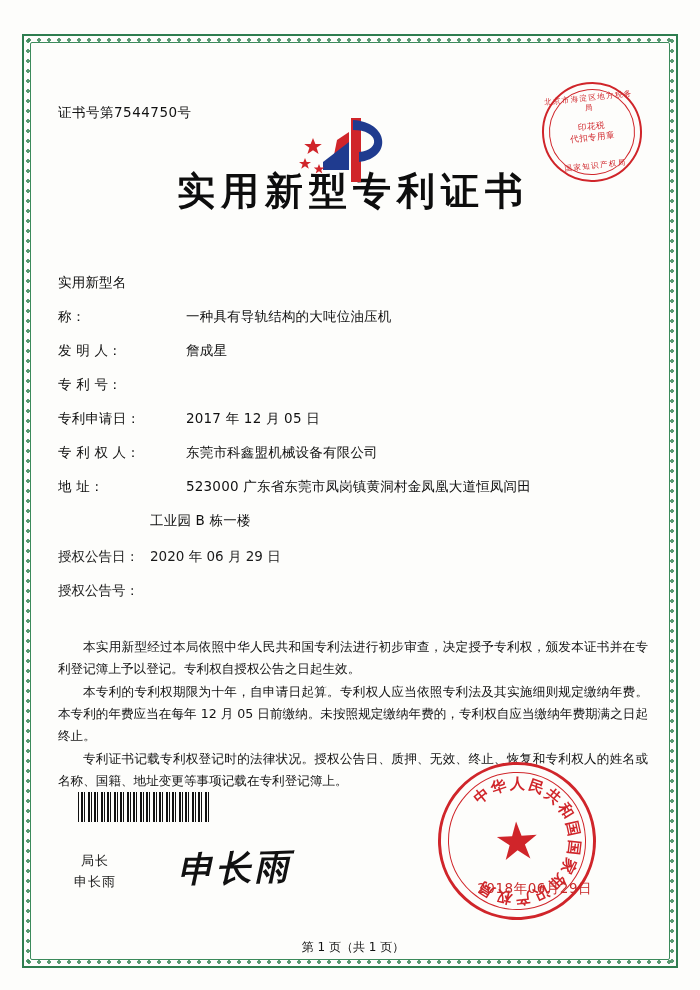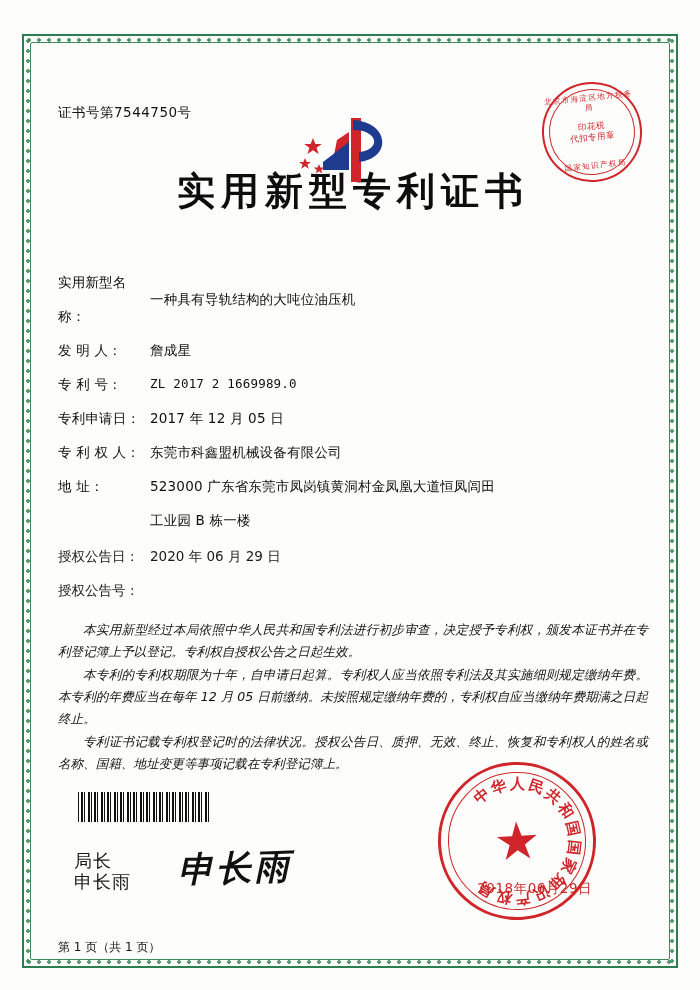--- a/index.html
+++ b/index.html
@@ -154,21 +154,22 @@
   }
 
   .fields {
     margin-top: 48px;
     font-size: 13.5px;
     line-height: 34px;
     color: #101010;
   }
   .field {
     display: flex;
-    align-items: center;
+    align-items: flex-end;
+    gap: 36px;
   }
   .field .label {
     width: 92px;
     flex: none;
     letter-spacing: .2px;
   }
   .field .value {
     flex: 1;
     letter-spacing: .2px;
   }
@@ -187,26 +188,25 @@
     font-size: 13.5px;
     line-height: 34px;
     flex-direction: column;
   }
   .pub-row .left { width: 310px; display: flex; }
   .pub-row .right { flex: 1; display: flex; }
   .pub-row .label { width: 92px; flex: none; }
   .pub-row .rlabel { width: 92px; flex: none; }
 
   .body-text {
-    margin-top: 12px;
+    margin-top: 29px;
     font-size: 12.6px;
     line-height: 22px;
     text-align: justify;
     color: #121212;
-    font-style: italic;
   }
   .body-text p {
     margin: 0 0 1px 0;
     text-indent: 25px;
   }
 
   
   .barcode {
     position: absolute;
     left: 20px;
@@ -219,23 +219,24 @@
       #111 3px 5px, transparent 5px 6px,
       #111 6px 7px, transparent 7px 10px,
       #111 10px 12px, transparent 12px 13px);
   }
 
   
   .sign {
     position: absolute;
     left: 16px;
     bottom: 58px;
-    font-size: 18px;
+    font-size: 13px;
     line-height: 21px;
     letter-spacing: 1px;
+    text-align: center;
   }
   .handwriting {
     position: absolute;
     left: 120px;
     bottom: 58px;
     font-family: "DejaVu Serif", "Liberation Serif", serif;
     font-size: 35px;
     font-style: italic;
     font-weight: bold;
     letter-spacing: 3px;
@@ -286,21 +287,21 @@
     color: #c92a2a;
     font-size: 13.5px;
     letter-spacing: .5px;
   }
 
   .page-num {
     position: absolute;
     left: 0;
     right: 0;
     bottom: -6px;
-    text-align: left;
+    text-align: center;
     font-size: 12px;
     color: #121212;
   }
 </style>
 </head>
 <body>
 
 <div class="page">
 
   <div class="border-outer"></div>
@@ -348,21 +349,20 @@
       <div class="field">
         <div class="label">实用新型名称：</div>
         <div class="value">一种具有导轨结构的大吨位油压机</div>
       </div>
       <div class="field">
         <div class="label">发 明 人：</div>
         <div class="value">詹成星</div>
       </div>
       <div class="field">
         <div class="label">专 利 号：</div>
-        <div class="value mono">ZL 2017 2 1669989.0</div>
       </div>
       <div class="field">
         <div class="label">专利申请日：</div>
         <div class="value">2017 年 12 月 05 日</div>
       </div>
       <div class="field">
         <div class="label">专 利 权 人：</div>
         <div class="value">东莞市科鑫盟机械设备有限公司</div>
       </div>
       <div class="field">

